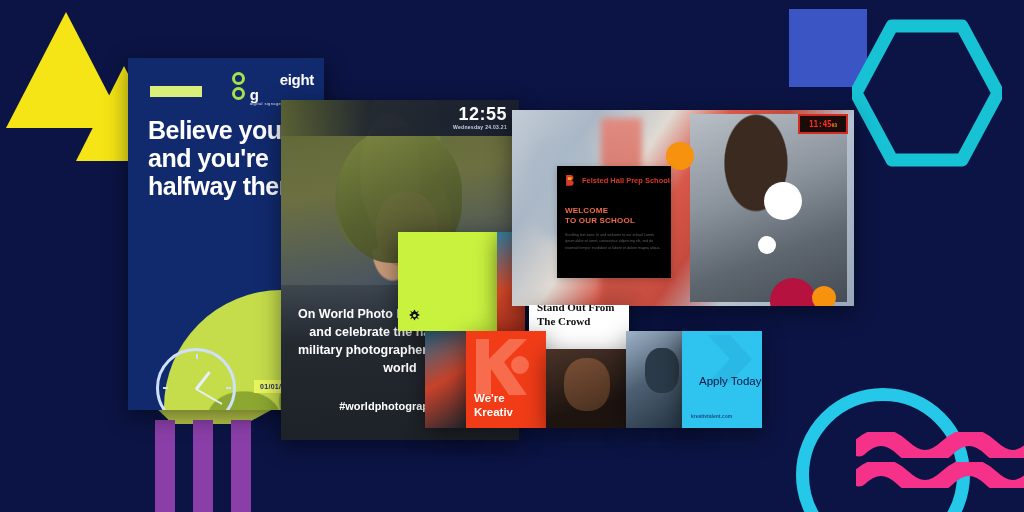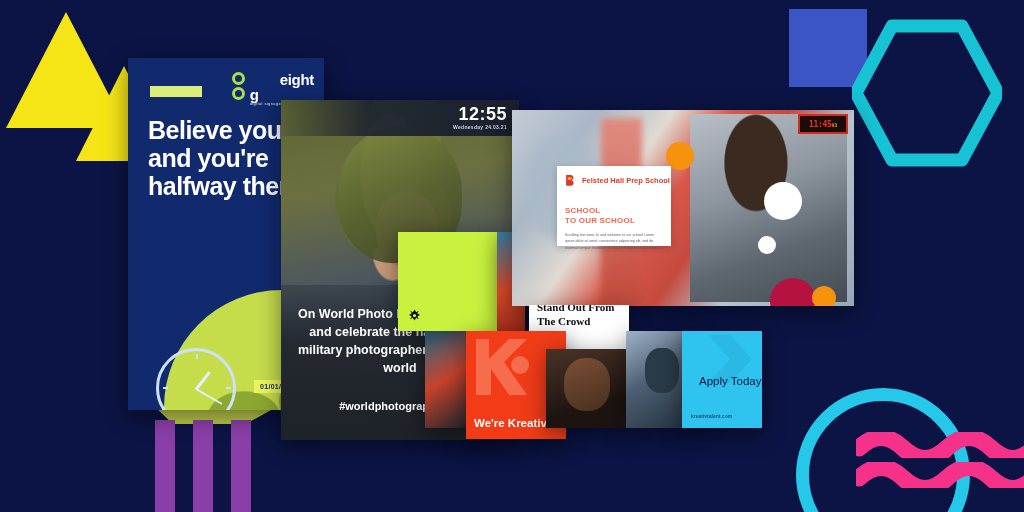--- a/index.html
+++ b/index.html
@@ -79,41 +79,41 @@
   
   #s5{left:512px;top:110px;width:342px;height:196px;background:#cbd3da;}
   #s5 .bgphoto{position:absolute;inset:0;background:
       linear-gradient(125deg,#c3ccd6 0%,#aab7c6 18%,#e0dad2 34%,#d8584a 46%,#c54a3e 58%,#b7c3cf 72%,#98a7b8 100%);}
   #s5 .bgphoto .blur1{position:absolute;left:4%;top:14%;width:22%;height:52%;border-radius:40%;background:rgba(170,185,200,.8);filter:blur(5px);}
   #s5 .bgphoto .blur2{position:absolute;left:26%;top:4%;width:12%;height:96%;background:linear-gradient(180deg,#e4867a,#c04a3c);filter:blur(3px);opacity:.9;}
   #s5 .kid{position:absolute;right:2%;top:2%;width:46%;height:96%;background:
       radial-gradient(ellipse at 42% 26%,#3a2a20 0 24%,transparent 25%),
       radial-gradient(ellipse at 44% 34%,#c79064 0 15%,transparent 16%),
       linear-gradient(160deg,#b9bfc6 0%,#8c949e 40%,#5e6670 70%,#454c56 100%);}
-  #s5 .whitecard{position:absolute;left:45px;top:56px;width:114px;height:80px;background:#ffffff;box-shadow:0 2px 7px rgba(0,0,0,.2);}
+  #s5 .whitecard{position:absolute;left:45px;top:56px;width:114px;height:112px;background:#000000;box-shadow:0 2px 7px rgba(0,0,0,.2);}
   #s5 .sch-logo{position:absolute;left:8px;top:8px;display:flex;align-items:center;gap:4px;}
   #s5 .sch-mark{width:13px;height:14px;}
   #s5 .sch-name{color:#d93a2b;font-size:7.5px;font-weight:700;line-height:1.25;}
   #s5 .welcome{position:absolute;left:8px;top:40px;color:#ef6a4a;font-size:8px;font-weight:700;line-height:1.3;letter-spacing:.2px;}
   #s5 .body{position:absolute;left:8px;top:66px;width:98px;color:#5c6066;font-size:3.6px;line-height:1.75;}
   #s5 .dot{position:absolute;border-radius:50%;}
   #s5 .dot-orange1{left:154px;top:32px;width:28px;height:28px;background:#f6920e;}
   #s5 .dot-crimson{left:258px;top:168px;width:46px;height:46px;background:#b5123f;}
   #s5 .dot-white{left:252px;top:72px;width:38px;height:38px;background:#fff;}
   #s5 .dot-orange2{left:300px;top:176px;width:24px;height:24px;background:#f6920e;}
   #s5 .dot-white2{left:246px;top:126px;width:18px;height:18px;background:#fff;}
   #s5 .leddock{position:absolute;right:6px;top:4px;width:46px;height:16px;background:#1b0c0c;border:2px solid #d52b1f;display:flex;align-items:center;justify-content:center;}
   #s5 .led{color:#ff2d1a;font-family:"DejaVu Sans Mono",monospace;font-size:8px;font-weight:700;letter-spacing:-.3px;}
   #s5 .led small{font-size:5px;color:#ff8a20;}
 
   
   #s6{left:529px;top:305px;width:100px;height:44px;background:#fff;}
   #s6 .t{position:absolute;left:8px;top:-4px;color:#0e0e0e;font-size:11px;font-weight:700;line-height:1.26;font-family:Liberation Serif, serif;}
   
-  #s7{left:466px;top:331px;width:80px;height:108px;background:#f23c18;padding-left:20px;}
+  #s7{left:466px;top:331px;width:80px;height:97px;background:#f23c18;}
   #s7 .kbig{position:absolute;left:2px;top:4px;width:72px;height:64px;opacity:.78;}
   #s7 .t{position:absolute;left:8px;bottom:8px;color:#fff;font-size:11.5px;font-weight:700;line-height:1.2;}
   
   #s8{left:546px;top:349px;width:80px;height:79px;background:linear-gradient(165deg,#4a3328,#1d1410 70%);}
   #s8 .f{position:absolute;left:22%;top:12%;width:58%;height:66%;border-radius:45%;background:linear-gradient(160deg,#7a4f36,#49301f);}
   
   #s9{left:626px;top:331px;width:72px;height:97px;background:linear-gradient(150deg,#9fb3c8,#4d5f72 45%,#20303e);}
   #s9 .f{position:absolute;left:26%;top:18%;width:48%;height:46%;border-radius:42%;background:#2b3a48;}
   
   #s10{left:682px;top:331px;width:80px;height:97px;background:#2ec4ef;}
@@ -223,21 +223,21 @@
 
     <div class="whitecard">
       <div class="sch-logo">
         <svg class="sch-mark" viewBox="0 0 24 26">
           <path d="M2 2h9c5 0 7 8 1 10 6 1 5 9-1 10H2z" fill="#d93a2b"></path>
           <path d="M5 6h7c2 2 0 5-3 5h-4z" fill="#f0a81e"></path>
         </svg>
         <div class="sch-name">Felsted Hall Prep School</div>
       </div>
       <div class="welcome">
-        <div>SCHOOL</div>
+        <div>WELCOME</div>
         <div>TO OUR SCHOOL</div>
       </div>
       <div class="body">Scrolling text zone. hi and welcome to our school Lorem ipsum dolor sit amet, consectetur adipiscing elit, sed do eiusmod tempor incididunt ut labore et dolore magna aliqua.</div>
     </div>
 
     <div class="leddock">
       <span class="led">11:45</span>
       <span class="led"><small>03</small></span>
     </div>
   </div>

